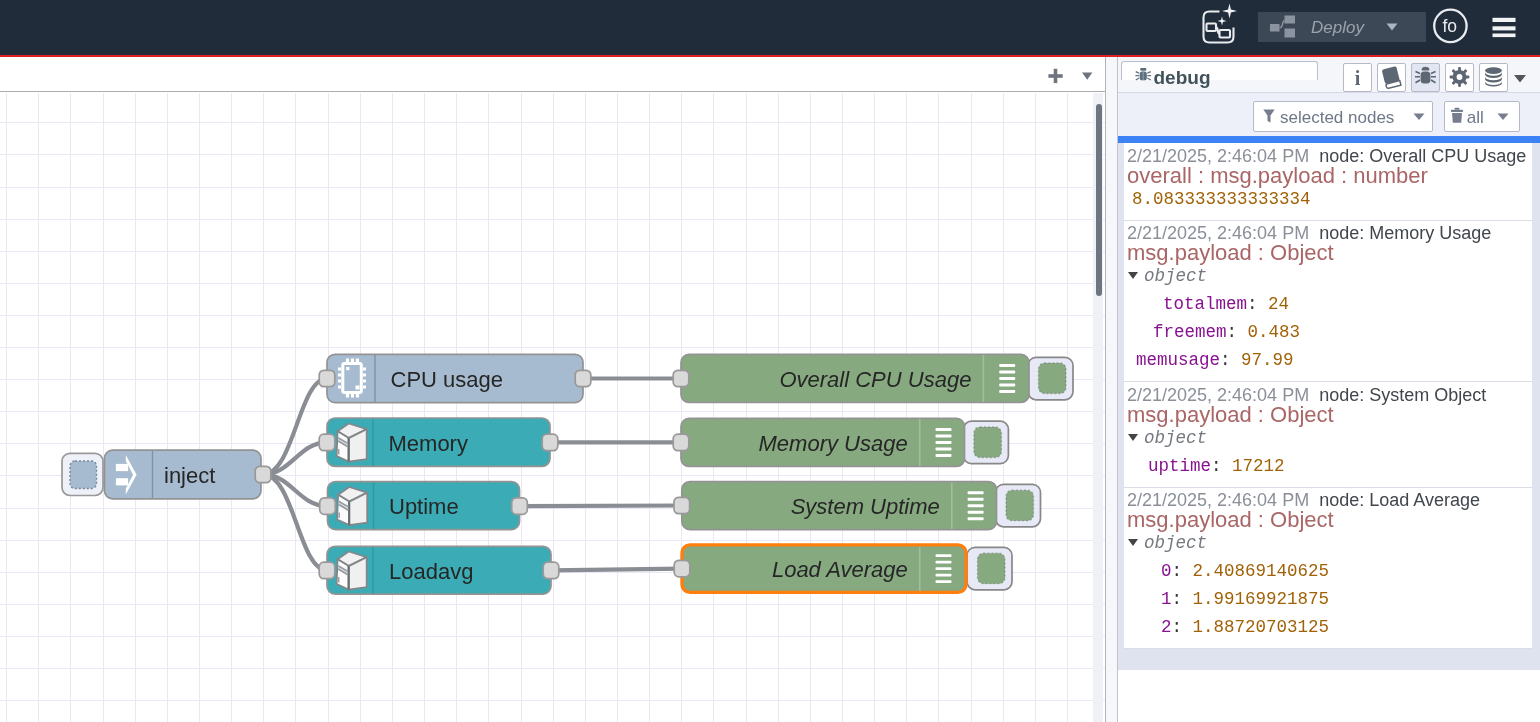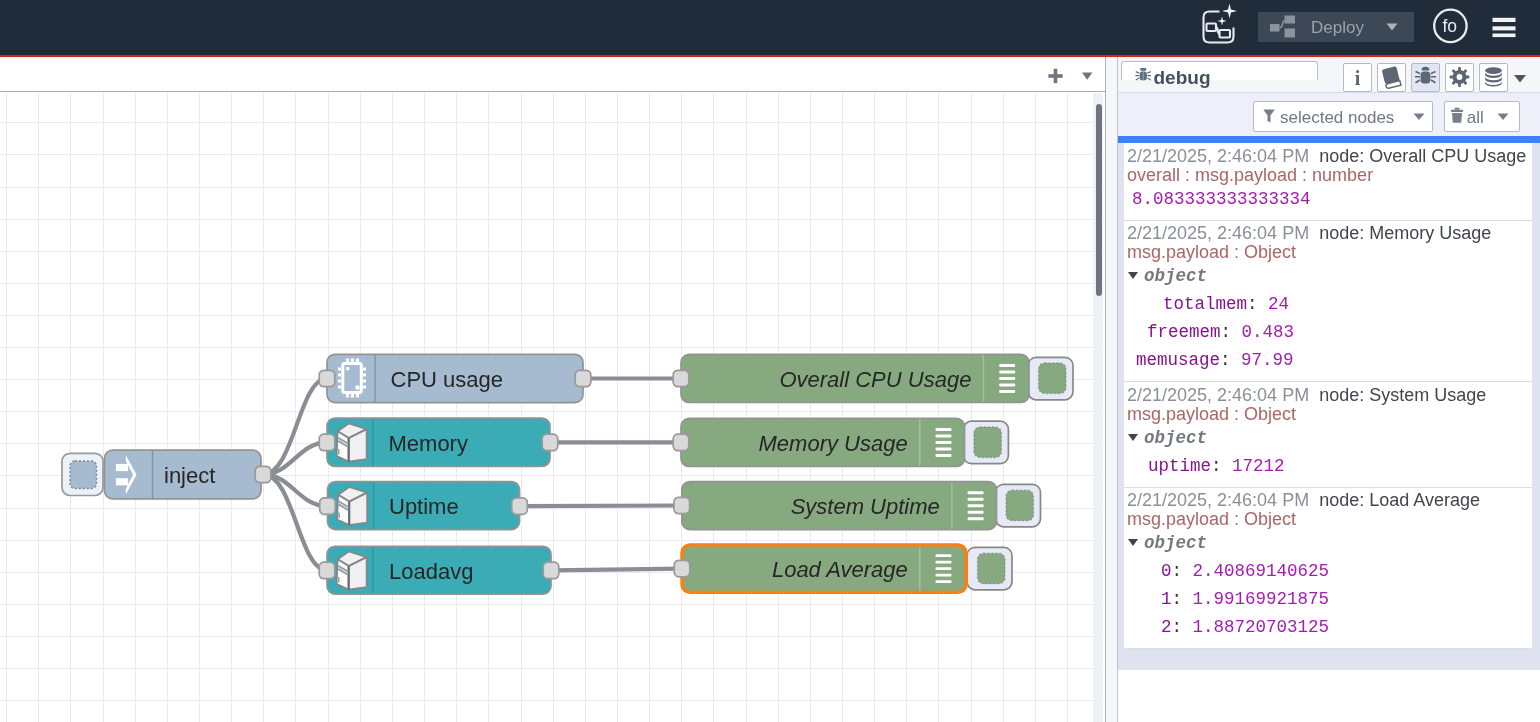--- a/index.html
+++ b/index.html
@@ -1,21 +1,21 @@
 <!DOCTYPE html>
 <html><head>
 <meta charset="utf-8">
 <style>
   html,body{margin:0;padding:0;width:1540px;height:722px;overflow:hidden;background:#fff;
     font-family:"Liberation Sans",sans-serif;}
   .abs{position:absolute;}
   
   #header{position:absolute;left:0;top:0;width:1540px;height:55px;background:#212c3a;}
   #redline{position:absolute;left:0;top:55px;width:1540px;height:2px;background:#dd1f1f;}
-  #deploybtn{position:absolute;left:1258px;top:11.5px;width:156px;height:30px;background:#3d4856;}
+  #deploybtn{position:absolute;left:1258px;top:11.5px;width:168px;height:30px;background:#3d4856;font-style:italic;}
   #deploytext{position:absolute;left:53px;top:6px;font-size:17px;color:#99a2ae;}
   
   #tabbar{position:absolute;left:0;top:57px;width:1105px;height:34.5px;background:#fff;border-bottom:1.5px solid #ababab;box-sizing:border-box;}
   #grid{position:absolute;left:0;top:93px;width:1105px;height:629px;background-color:#fff;}
   
   #vtrack{position:absolute;left:1093px;top:93px;width:10px;height:629px;background:#f0f1f7;}
   #vthumb{position:absolute;left:1095.6px;top:104px;width:6.3px;height:192px;background:#6f7580;border-radius:3.2px;}
   
   #gutter{position:absolute;left:1105px;top:57px;width:13px;height:665px;background:#f6f7fa;border-left:1.6px solid #b2b2b8;border-right:1.5px solid #c2c2cc;box-sizing:border-box;}
   
@@ -25,25 +25,25 @@
   #sbtabtext{position:absolute;left:32px;top:4.5px;font-size:19px;font-weight:bold;color:#42525a;}
   #sbrow2{position:absolute;left:0;top:35.5px;width:422px;height:43.5px;background:#edf0f8;}
   .fbtn{position:absolute;background:#fff;border:1.5px solid #b6bac8;box-sizing:border-box;border-radius:2px;color:#6f7787;font-size:17px;}
   
   #msglist{position:absolute;left:0;top:79px;width:422px;height:534px;background:#dfe3ef;border-top:7px solid #3b82f6;box-sizing:border-box;}
   #msgcol{position:absolute;left:6px;top:0;width:408px;background:#fff;}
   #belowlist{position:absolute;left:0;top:613px;width:422px;height:52px;background:#fff;}
   .msg{position:relative;border-bottom:1.5px solid #d9dde8;padding:3.5px 0 7px 0;overflow:hidden;}
   .ts{font-size:18px;line-height:19px;color:#8a8f98;padding-left:3px;white-space:nowrap;}
   .ts .nodename{color:#41464d;}
-  .meta{font-size:18px;line-height:19px;color:#aa6666;padding-left:3px;}
+  .meta{font-size:22px;line-height:19px;color:#aa6666;padding-left:3px;}
   .mrow{font-family:"Liberation Mono",monospace;font-size:17.5px;line-height:28px;white-space:nowrap;color:#333;}
-  .num{color:#a21caf;}
+  .num{color:#a16207;}
   .key{color:#881391;}
-  .oi{font-style:italic;color:#74787f;font-weight:bold;}
+  .oi{font-style:italic;color:#74787f;}
   .caret{display:inline-block;width:0;height:0;border-left:5.5px solid transparent;border-right:5.5px solid transparent;border-top:7px solid #444;vertical-align:2px;margin-right:6px;}
 </style>
 </head>
 <body>
 <div id="header"></div>
 <div id="redline"></div>
 <div id="tabbar"></div>
 <div id="grid"><svg width="1105" height="629" viewBox="0 0 1105 629" shape-rendering="crispEdges">
       <g stroke="#e9e8f4" stroke-width="1">
 <line x1="6.6" y1="0" x2="6.6" y2="629"></line>
@@ -372,25 +372,25 @@
     <div class="msg">
       <div class="ts">2/21/2025, 2:46:04 PM&nbsp; <span class="nodename">node: Overall CPU Usage</span></div>
       <div class="meta">overall : msg.payload : number</div>
       <div class="mrow"><span class="num" style="padding-left:8px">8.083333333333334</span></div>
     </div>
     <div class="msg">
       <div class="ts">2/21/2025, 2:46:04 PM&nbsp; <span class="nodename">node: Memory Usage</span></div>
       <div class="meta">msg.payload : Object</div>
       <div class="mrow" style="padding-left:4px"><span class="caret"></span><span class="oi">object</span></div>
       <div class="mrow" style="padding-left:39px"><span class="key">totalmem</span>: <span class="num">24</span></div>
-      <div class="mrow" style="padding-left:23px"><span class="key">freemem</span>: <span class="num">0.483</span></div>
+      <div class="mrow" style="padding-left:29px"><span class="key">freemem</span>: <span class="num">0.483</span></div>
       <div class="mrow" style="padding-left:12px"><span class="key">memusage</span>: <span class="num">97.99</span></div>
     </div>
     <div class="msg">
-      <div class="ts">2/21/2025, 2:46:04 PM&nbsp; <span class="nodename">node: System Usage</span></div>
+      <div class="ts">2/21/2025, 2:46:04 PM&nbsp; <span class="nodename">node: System Object</span></div>
       <div class="meta">msg.payload : Object</div>
       <div class="mrow" style="padding-left:4px"><span class="caret"></span><span class="oi">object</span></div>
       <div class="mrow" style="padding-left:24px"><span class="key">uptime</span>: <span class="num">17212</span></div>
     </div>
     <div class="msg">
       <div class="ts">2/21/2025, 2:46:04 PM&nbsp; <span class="nodename">node: Load Average</span></div>
       <div class="meta">msg.payload : Object</div>
       <div class="mrow" style="padding-left:4px"><span class="caret"></span><span class="oi">object</span></div>
       <div class="mrow" style="padding-left:37px"><span class="key">0</span>: <span class="num">2.40869140625</span></div>
       <div class="mrow" style="padding-left:37px"><span class="key">1</span>: <span class="num">1.99169921875</span></div>

